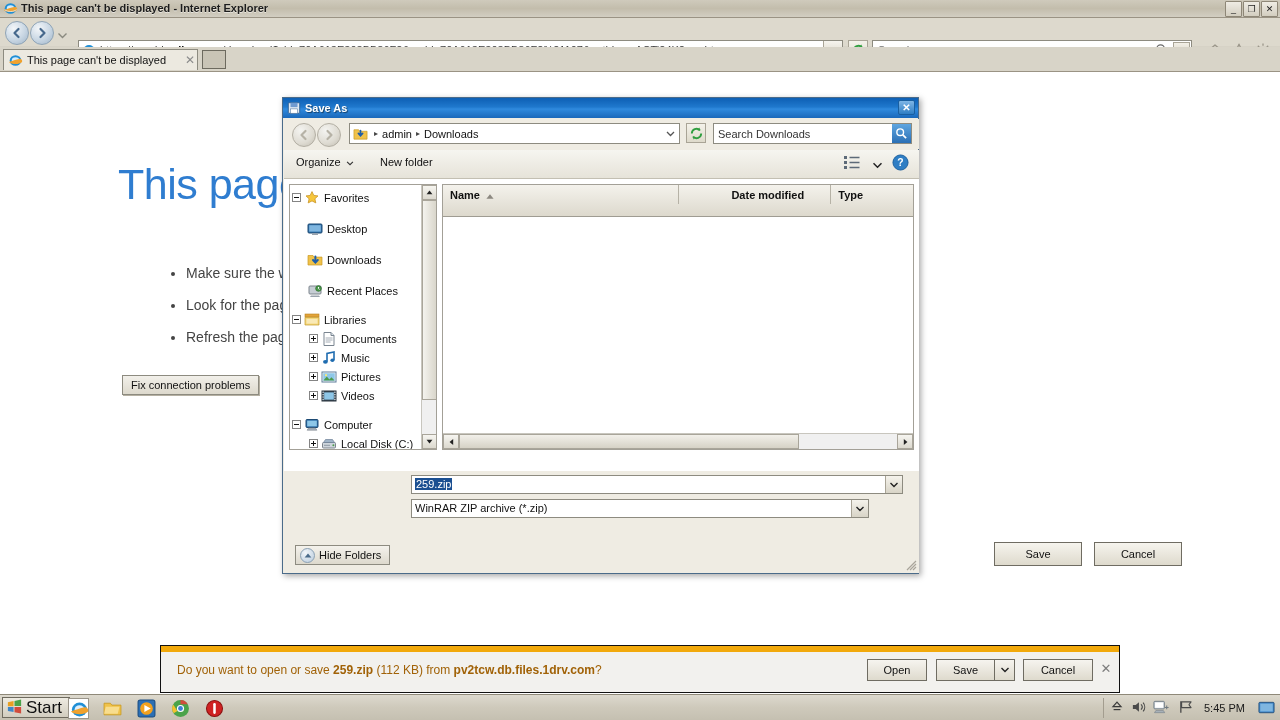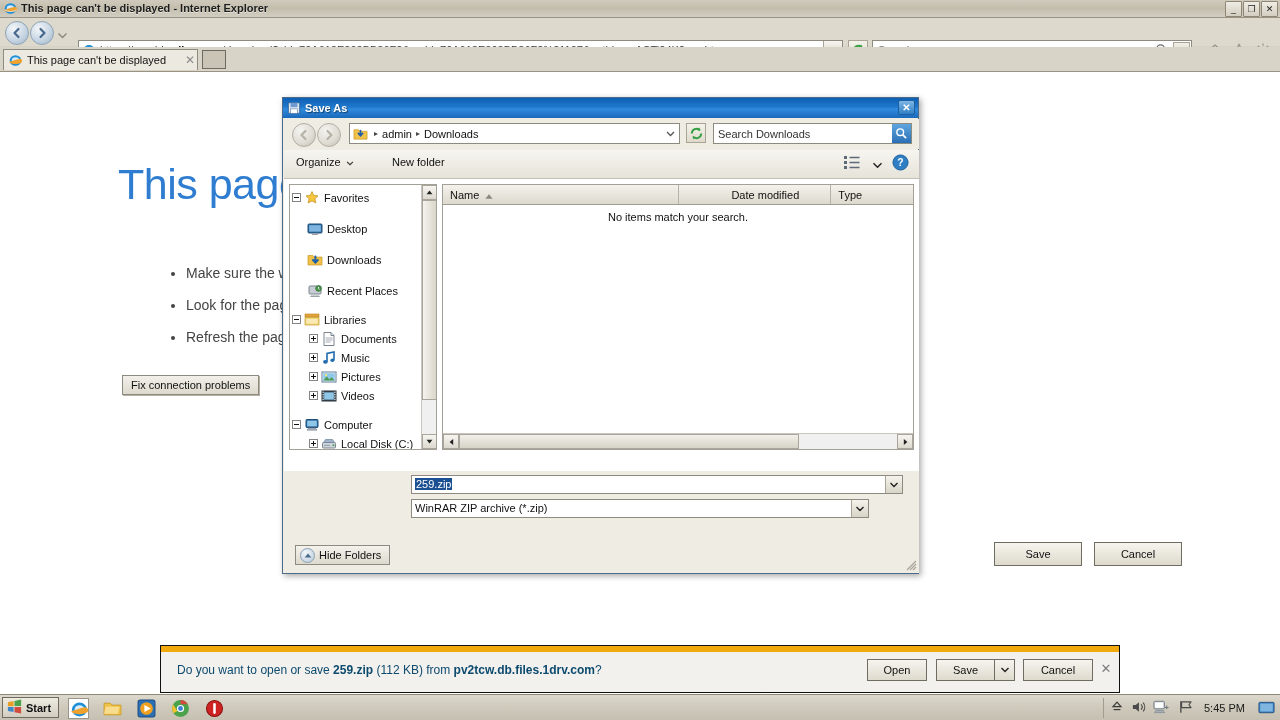--- a/index.html
+++ b/index.html
@@ -102,21 +102,21 @@
     border:1px solid #8d8b80;box-sizing:border-box;
     display:flex;align-items:center;font-size:11px;color:#111;box-shadow:1px 1px 0 #b5b0a2;
   }
 
   
   #notifbar{
     position:absolute;left:160px;top:645px;width:960px;height:48px;
     background:#f2f1ee;border:1px solid #111;box-sizing:border-box;
   }
   #notifbar .topstripe{position:absolute;left:0;top:0;width:100%;height:6px;background:#f2a90b;}
-  #notif-text{position:absolute;left:16px;top:17px;font-size:12px;color:#0c4a6e;white-space:nowrap;}
+  #notif-text{position:absolute;left:16px;top:17px;font-size:12px;color:#a16207;white-space:nowrap;}
   #notif-text b{font-weight:bold;}
   .nbtn{
     position:absolute;top:13px;height:22px;
     background:linear-gradient(to bottom,#f6f4ef,#dedacd);
     border:1px solid #6f6c62;box-sizing:border-box;
     display:flex;align-items:center;justify-content:center;
     font-size:11px;color:#111;
   }
   #nbtn-open{left:706px;width:60px;}
   #nbtn-save{left:775px;width:58px;border-right:none;}
@@ -140,21 +140,21 @@
     position:absolute;left:0;top:694px;width:1280px;height:26px;
     background:linear-gradient(to bottom,#ddd9ce 0%,#cfcabc 45%,#c4bfb0 100%);
     border-top:1px solid #8f8979;
   }
   #startbtn{
     position:absolute;left:2px;top:2px;height:21px;padding:0 7px 0 3px;
     background:linear-gradient(to bottom,#eeebe2,#d2cdbf);
     border:1px solid #6e6a5e;box-sizing:border-box;
     display:flex;align-items:center;gap:3px;
   }
-  #startbtn .slabel{font-size:11px;font-weight:bold;color:#111;}
+  #startbtn .slabel{font-size:17px;font-weight:normal;color:#111;}
   .qlicon{position:absolute;top:4px;width:19px;height:19px;}
   #ql1{left:68px;} #ql2{left:103px;} #ql3{left:137px;} #ql4{left:171px;} #ql5{left:205px;}
   #ql1{border:1px solid #9a958a;background:#fff;top:3px;width:21px;height:21px;box-sizing:border-box;padding:1px;}
   .trayicon{position:absolute;top:4px;width:18px;height:18px;}
   #tr-arrow{left:1110px;} #tr-vol{left:1131px;} #tr-net{left:1153px;} #tr-flag{left:1178px;}
   #tray-time{position:absolute;left:1204px;top:7px;font-size:11px;color:#1a1a1a;}
   #showdesk{position:absolute;left:1258px;top:4px;width:17px;height:18px;}
   #traysep{position:absolute;left:1103px;top:3px;width:1px;height:20px;background:#a39d8f;}
 
   
@@ -210,21 +210,21 @@
   #sa-search .ph{position:absolute;left:4px;top:4px;font-size:11px;color:#333;}
   #sa-search .sbtn{
     position:absolute;right:0px;top:0px;width:19px;height:19px;
     background:linear-gradient(to bottom,#5fa6e0,#2a6fb5);
     display:flex;align-items:center;justify-content:center;
   }
   
   #sa-cmdbar{position:absolute;left:1px;top:52px;width:635px;height:28px;
     background:linear-gradient(to bottom,#f6f5f0,#e6e3d9);border-bottom:1px solid #c3bfb2;}
   #cmd-organize{position:absolute;left:12px;top:6px;font-size:11px;color:#111;display:flex;align-items:center;gap:5px;}
-  #cmd-newfolder{position:absolute;left:108px;top:6px;font-size:11px;color:#111;}
+  #cmd-newfolder{position:absolute;left:96px;top:6px;font-size:11px;color:#111;}
   #cmd-views{position:absolute;right:58px;top:5px;width:17px;height:16px;}
   #cmd-viewsdrop{position:absolute;right:37px;top:9px;width:9px;height:7px;}
   #cmd-help{position:absolute;right:10px;top:4px;width:17px;height:17px;}
   
   #sa-body{position:absolute;left:1px;top:81px;width:635px;height:292px;background:#fff;}
   #sa-tree{
     position:absolute;left:5px;top:5px;width:148px;height:266px;
     background:#fff;border:1px solid #a3a097;box-sizing:border-box;overflow:hidden;
   }
   .tnode{position:relative;height:19px;display:flex;align-items:center;font-size:11px;color:#111;white-space:nowrap;}
@@ -251,23 +251,23 @@
   #sa-treescroll .arr.up{top:0;} #sa-treescroll .arr.dn{bottom:0;}
   #sa-treescroll .thumb{
     position:absolute;left:0;top:15px;width:15px;height:200px;
     background:linear-gradient(to right,#f4f3ee,#d9d6cb);border:1px solid #a9a59a;box-sizing:border-box;
   }
   #sa-filepane{
     position:absolute;left:158px;top:5px;width:472px;height:266px;
     border:1px solid #a3a097;box-sizing:border-box;background:#fff;overflow:hidden;
   }
   #sa-colhdr{
-    position:absolute;left:0;top:0;width:100%;height:20px;
+    position:absolute;left:0;top:0;width:100%;height:32px;
     background:linear-gradient(to bottom,#f4f2ec,#ddd9cd);border-bottom:1px solid #9f9c92;
-    display:flex;box-sizing:border-box;
+    display:flex;box-sizing:border-box;font-weight:bold;
   }
   #sa-colhdr .col{
     height:19px;display:flex;align-items:center;padding-left:7px;
     font-size:11px;color:#111;border-right:1px solid #b6b2a6;box-sizing:border-box;
   }
   #sa-colhdr .sortarrow{margin-left:6px;}
   #sa-empty{position:absolute;left:0;top:26px;width:100%;text-align:center;font-size:11px;color:#111;}
   #sa-hscroll{
     position:absolute;left:0;bottom:0;width:100%;height:16px;
     background:#f0f0f0;border-top:1px solid #c8c6be;box-sizing:border-box;
@@ -724,21 +724,20 @@
               </svg>
           </span>
         </div>
         <div class="col" style="width:118px;margin-left:45px;">
           <span>Date modified</span>
         </div>
         <div class="col" style="width:90px;border-right:none;">
           <span>Type</span>
         </div>
       </div>
-      <div id="sa-empty">No items match your search.</div>
       <div id="sa-hscroll">
         <div class="arr l">
           <svg width="5" height="8" viewBox="0 0 6 8">
               <path d="M0.7 4L5 0.5v7z" fill="#222"></path>
             </svg>
         </div>
         <div class="thumb"></div>
         <div class="arr r">
           <svg width="5" height="8" viewBox="0 0 6 8">
               <path d="M5.3 4L1 7.5v-7z" fill="#222"></path>

